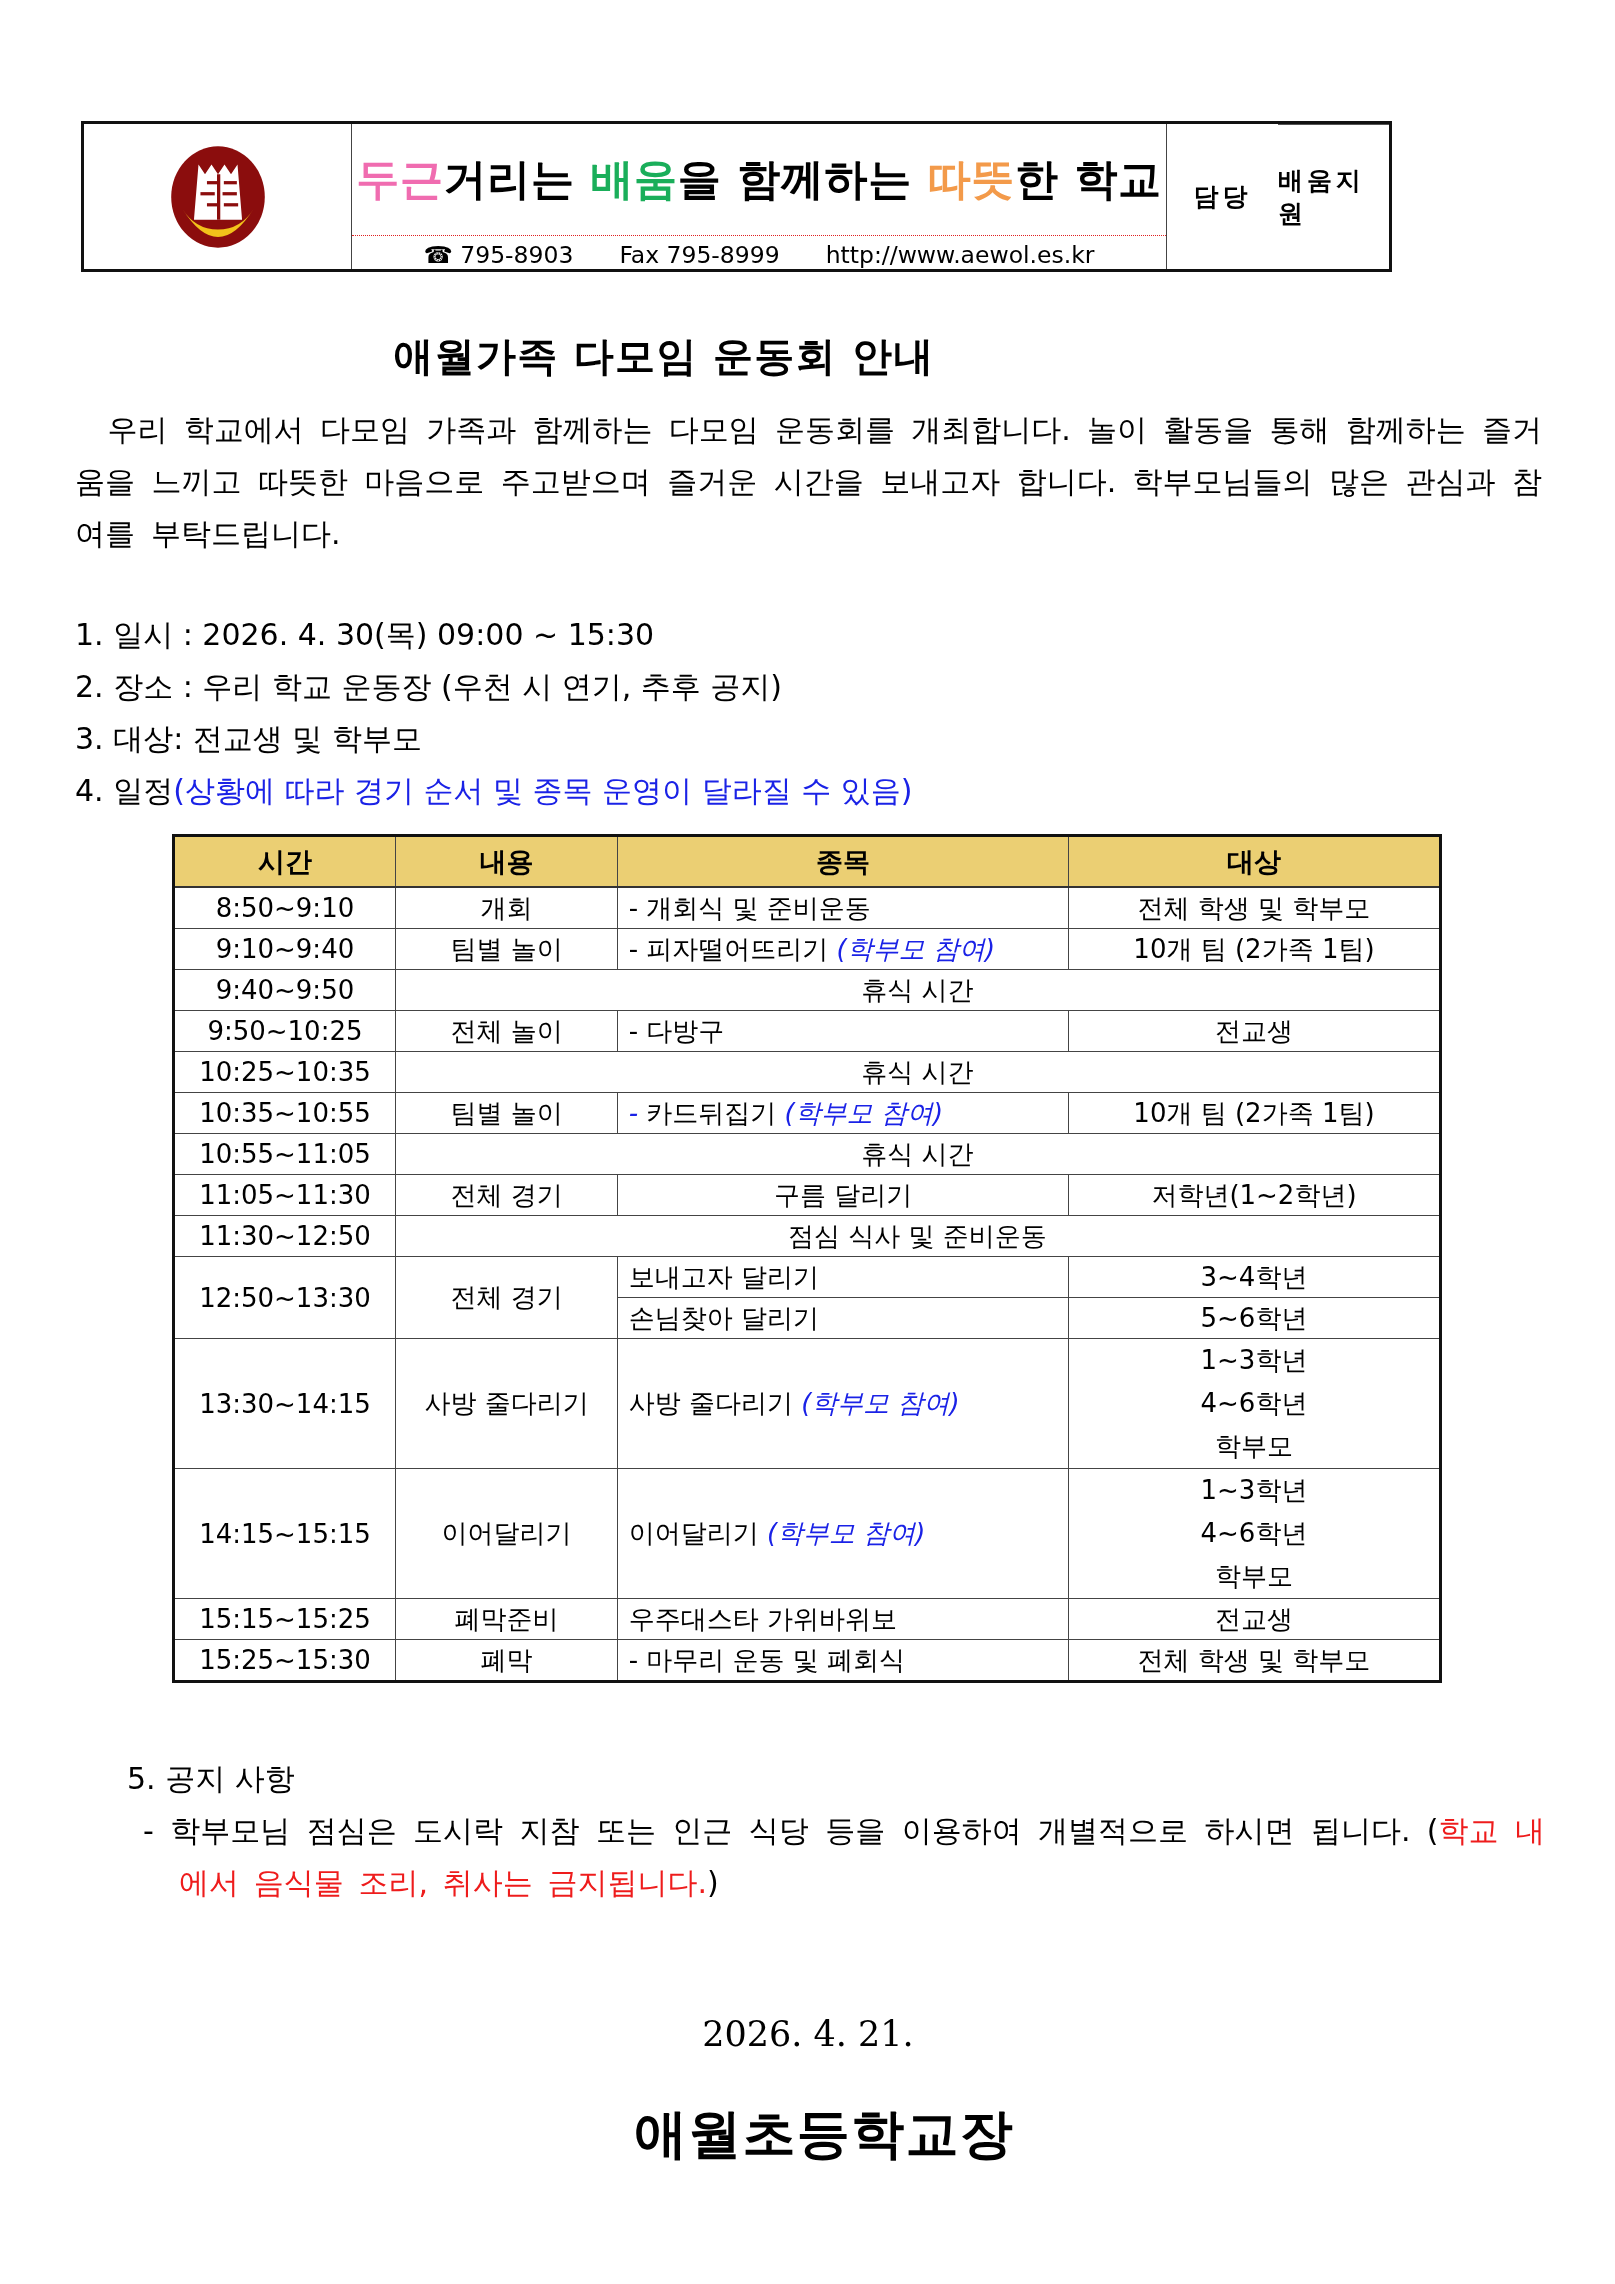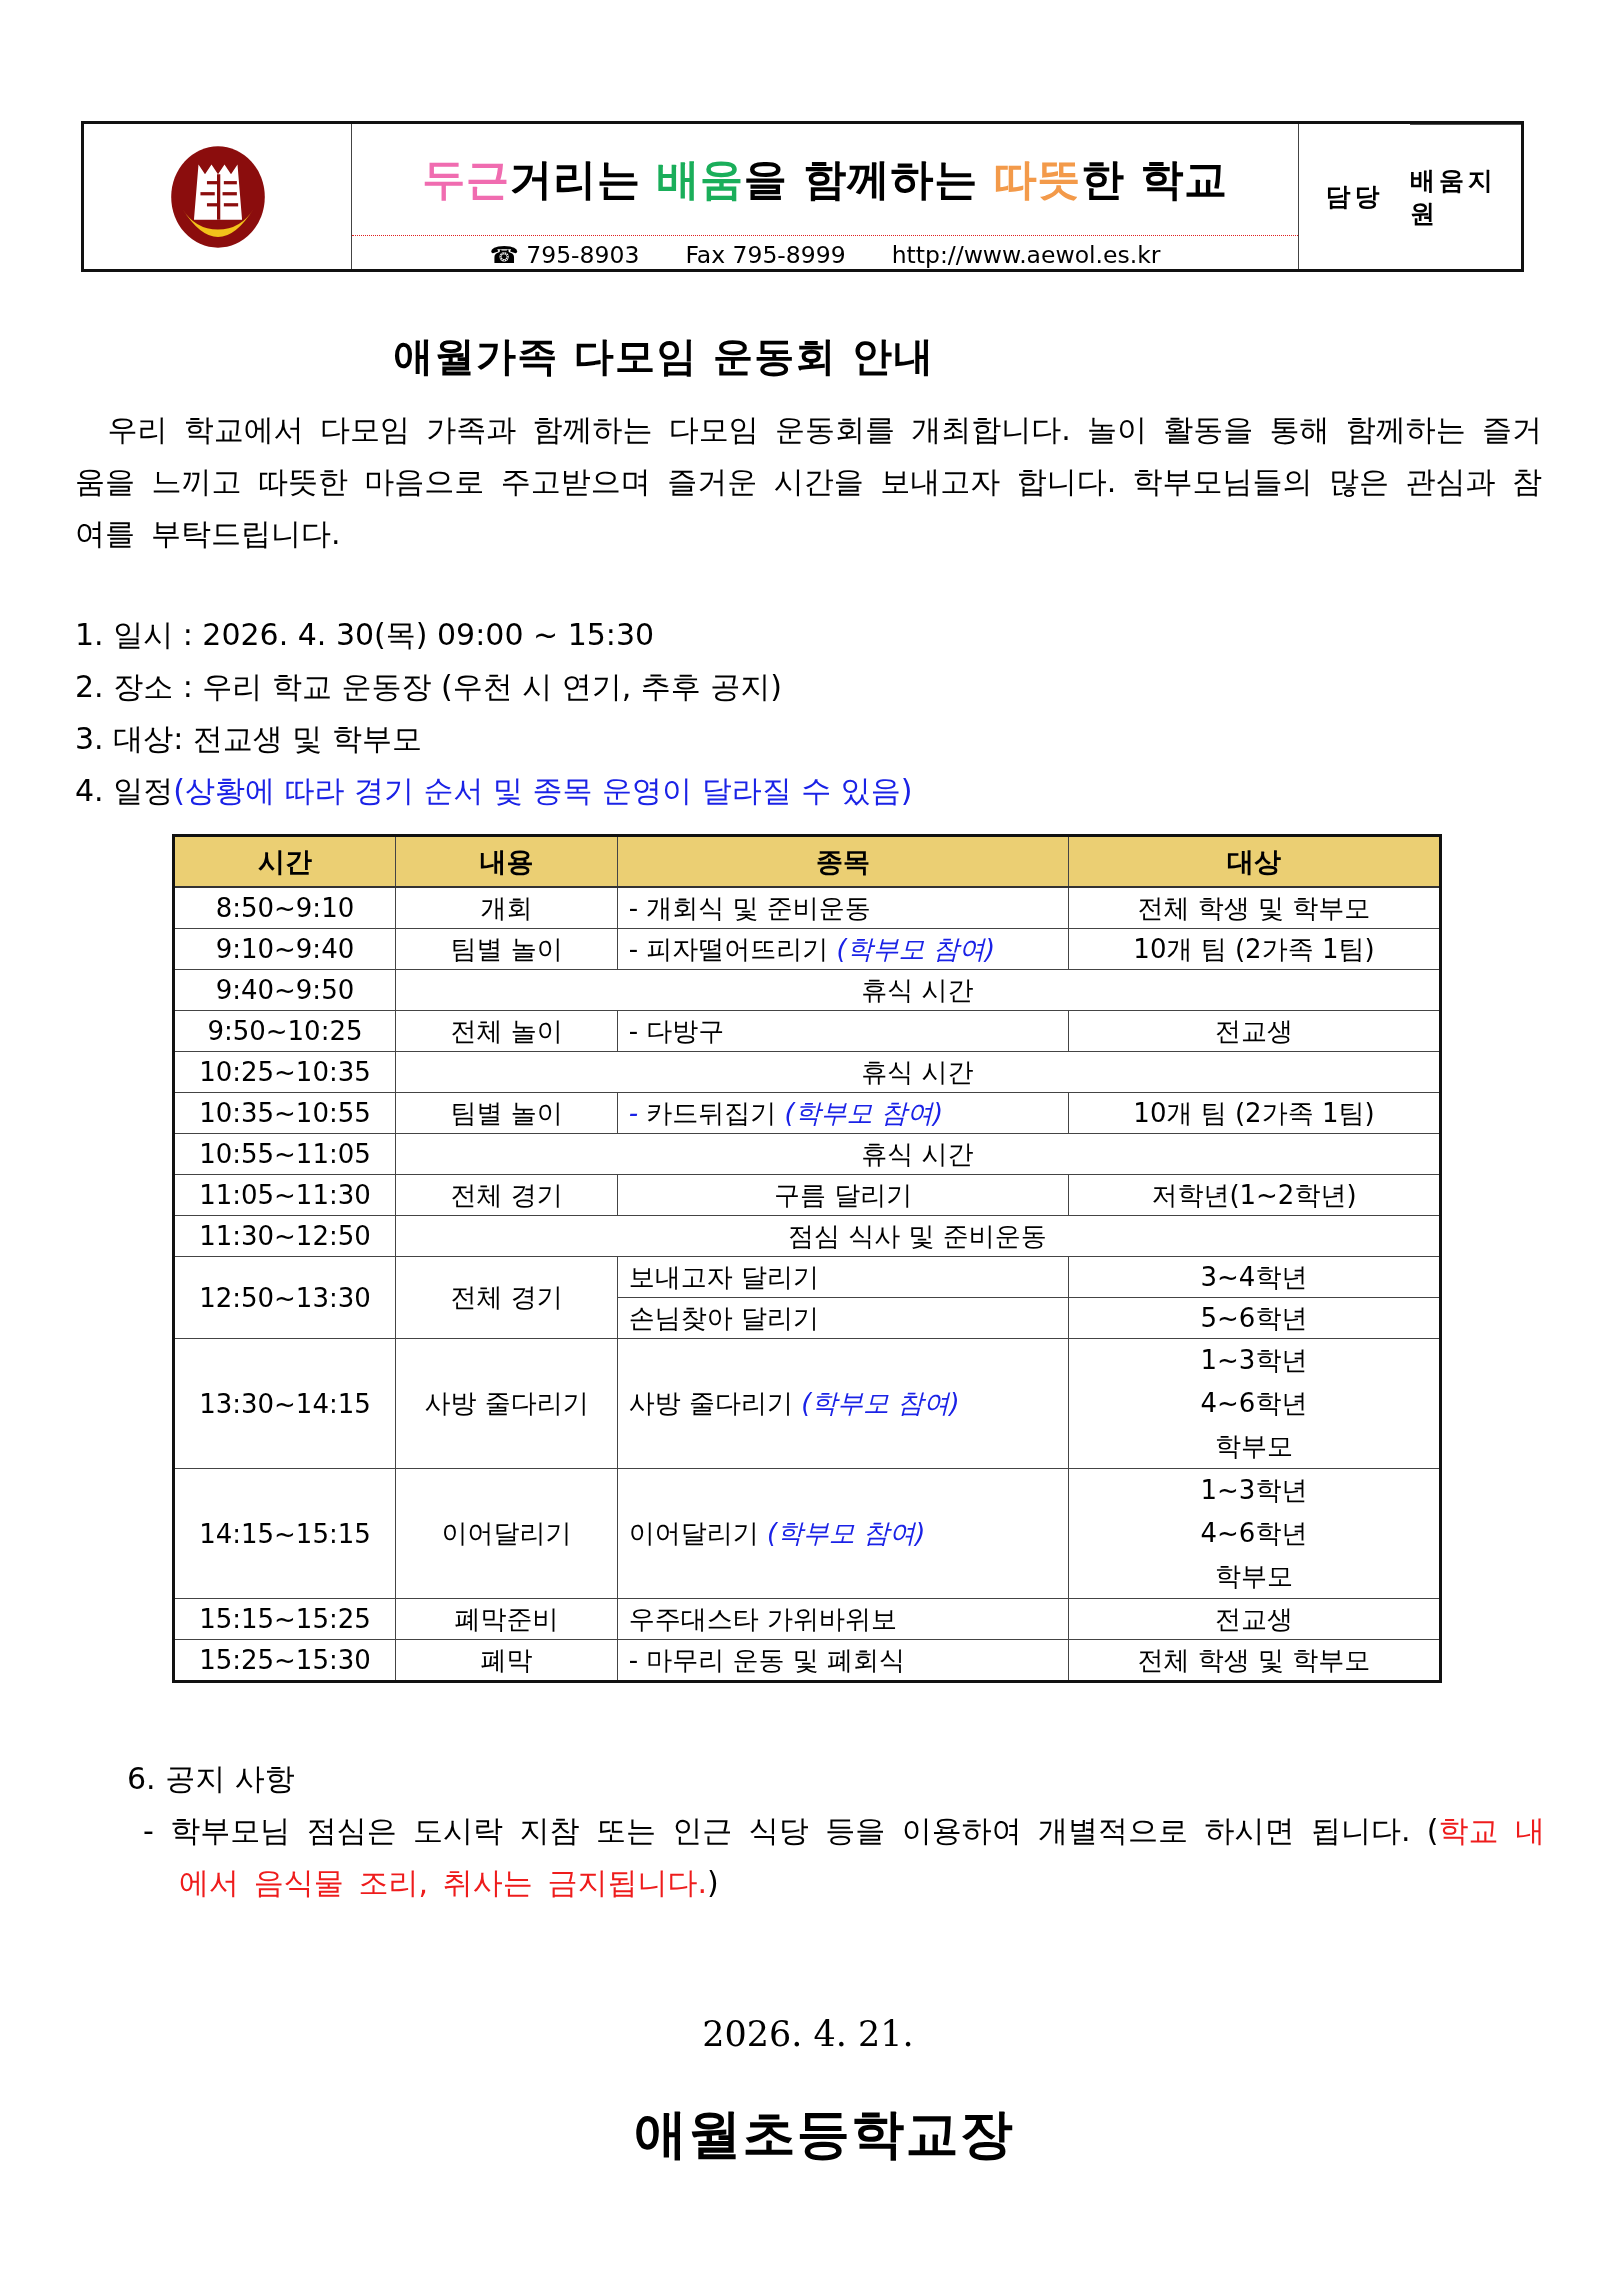--- a/index.html
+++ b/index.html
@@ -1,20 +1,20 @@
 <!DOCTYPE html>
 <html style="font-size:10.4px"><head>
 <meta charset="utf-8">
 <style>
   html, body { margin: 0; padding: 0; background: #ffffff; }
   body { width: 1616px; height: 2284px; position: relative; overflow: hidden;
          font-family: "DejaVu Sans", sans-serif; color: #000; }
 
   
-  .hdr { position: absolute; left: 81px; top: 121px; width: 1443px; height: 151px;
+  .hdr { position: absolute; left: 81px; top: 121px; width: 1311px; height: 151px;
          border: 3.9px solid #111; box-sizing: border-box; display: flex; }
   .hdr-logo { width: 267px; border-right: 0.7px solid #444; display: flex;
               align-items: center; justify-content: center; }
   .hdr-mid { flex: 1; display: flex; flex-direction: column; border-right: 0.7px solid #444; }
   .hdr-slogan { height: 111px; display: flex; align-items: center; justify-content: center;
                 font-weight: bold; font-size: 43px; letter-spacing: 0.7px; }
   .hdr-slogan .pink { color: #f06cb0; }
   .hdr-slogan .green { color: #1aae5a; }
   .hdr-slogan .orange { color: #f39a4a; }
   .hdr-contact { flex: 1; border-top: 1.3px dotted #e02020; display: flex; align-items: flex-end;
@@ -204,19 +204,19 @@
     <tr>
       <td>15:25~15:30</td>
       <td>폐막</td>
       <td class="left">- 마무리 운동 및 폐회식</td>
       <td>전체 학생 및 학부모</td>
     </tr>
   </tbody>
 </table>
 
 <div class="notice">
-  <div>6. 공지 사항</div>
+  <div>5. 공지 사항</div>
   <div class="item"><span>- 학부모님 점심은 도시락 지참 또는 인근 식당 등을 이용하여 개별적으로 하시면 됩니다. (</span><span class="red">학교 내에서 음식물 조리, 취사는 금지됩니다.</span><span>)</span></div>
 </div>
 
 <div class="date">2026. 4. 21.</div>
 <div class="signer">애월초등학교장</div>
 
 
 </body></html>

